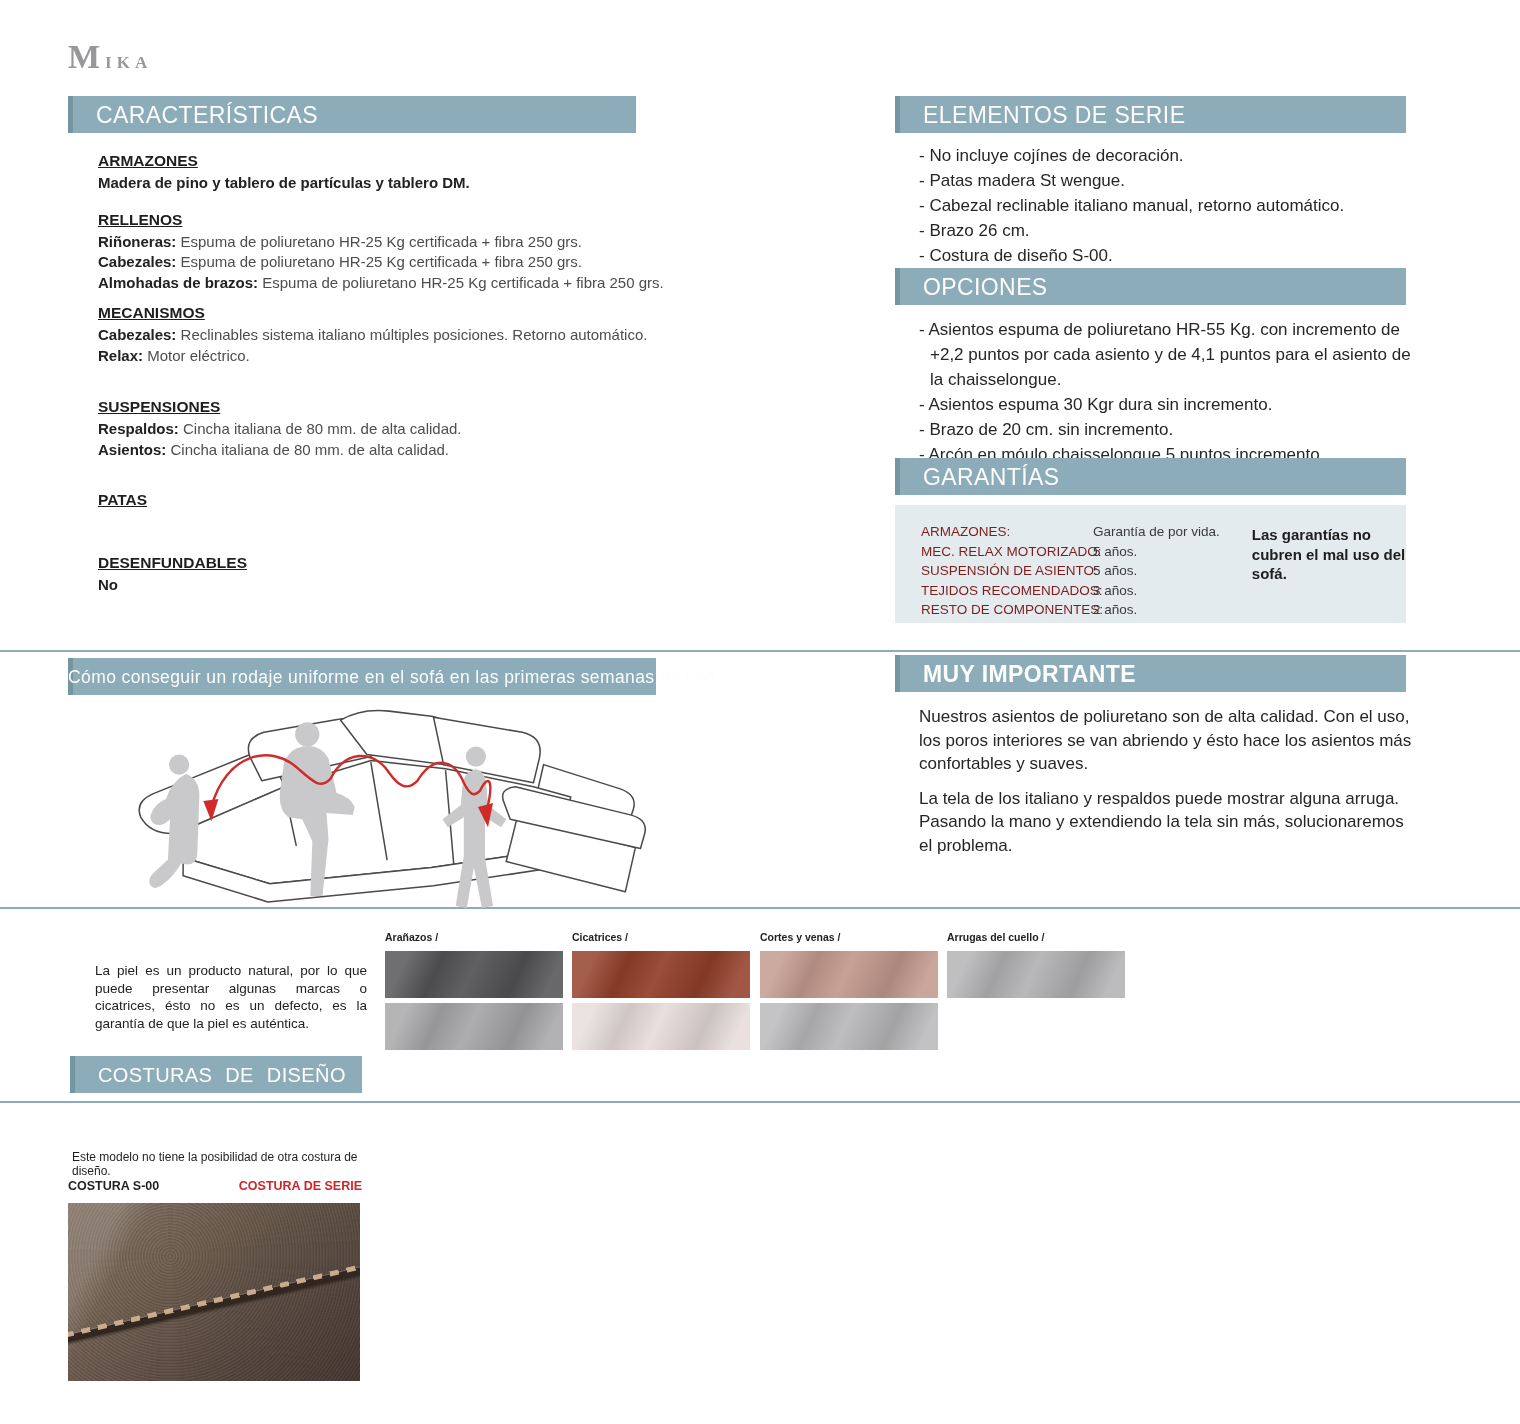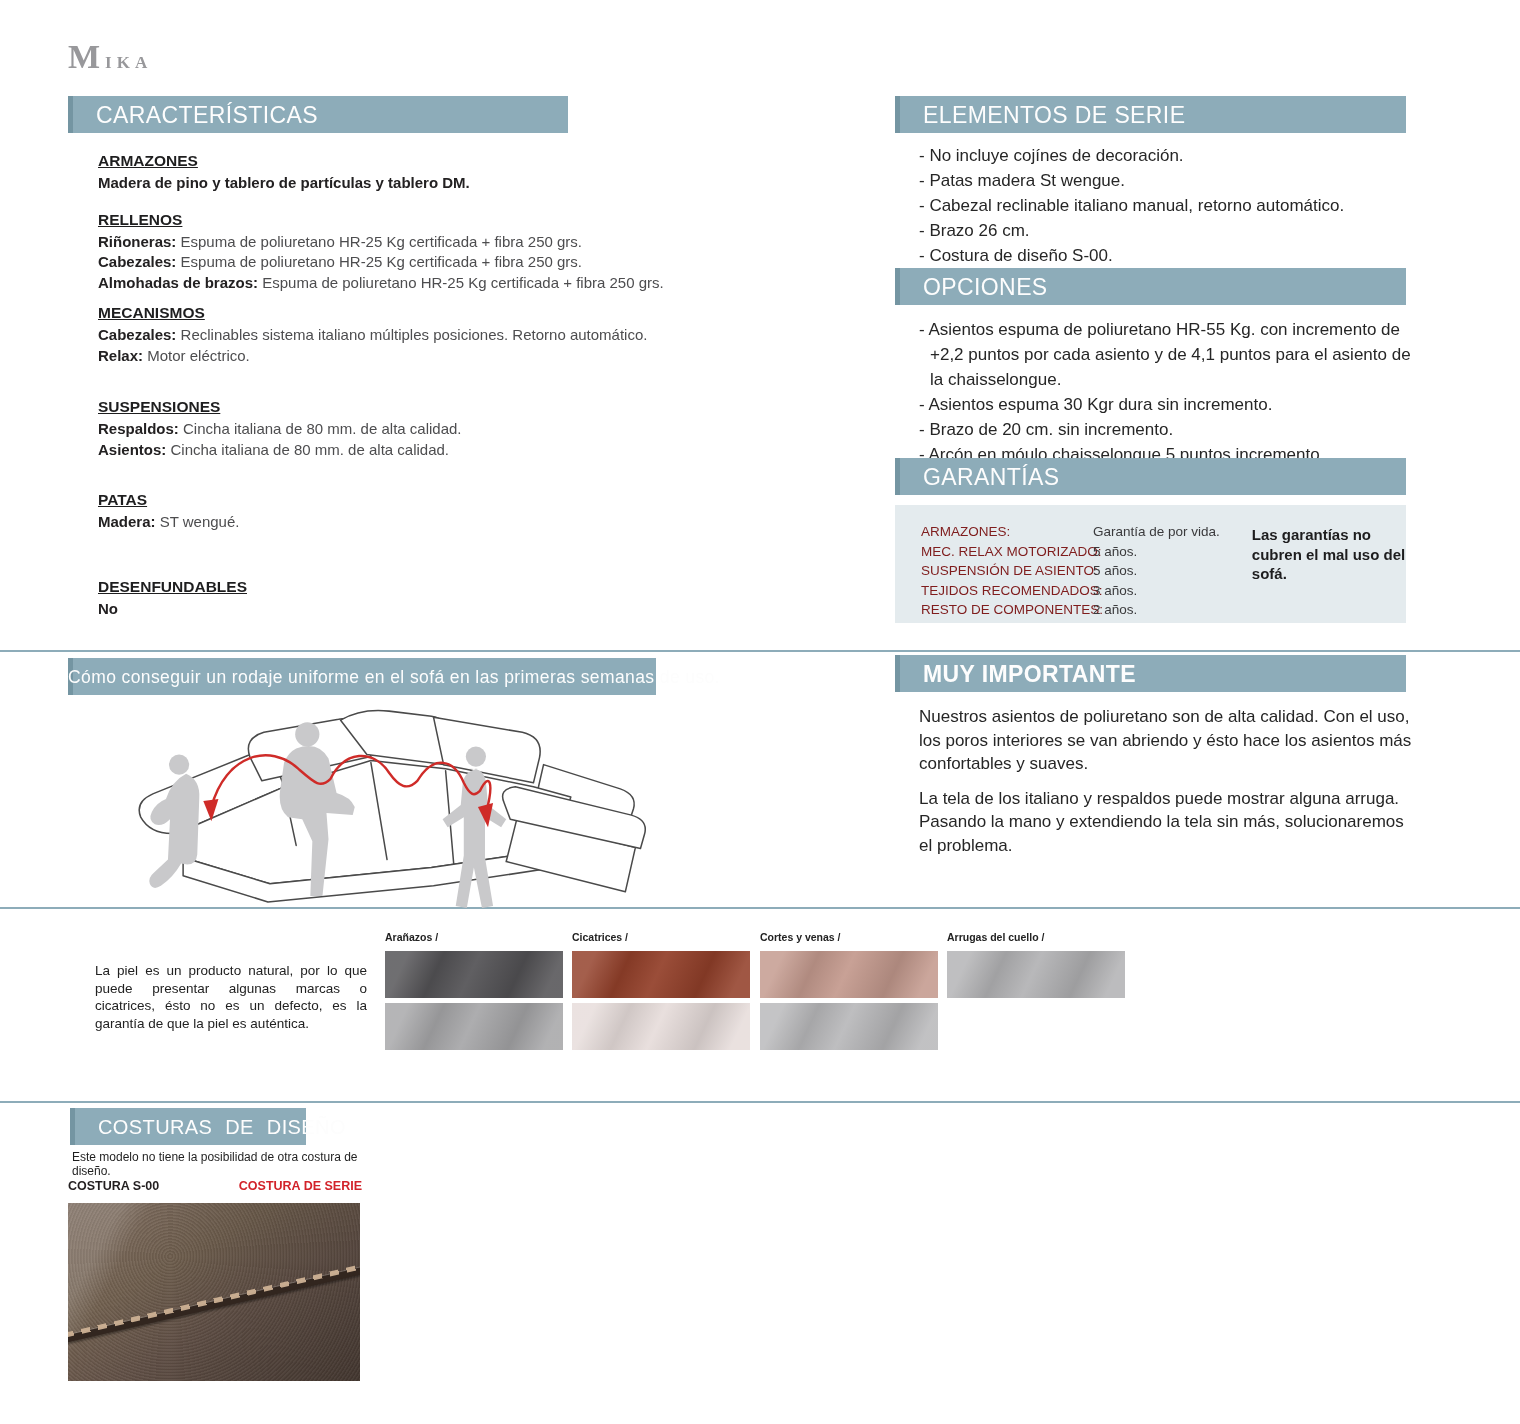--- a/index.html
+++ b/index.html
@@ -9,28 +9,28 @@
   
   .brand{position:absolute;left:68px;top:38px;color:#98989b;
          font-family:"Liberation Serif", serif;letter-spacing:5px;}
   .brand .big{font-size:34px;font-weight:bold;}
   .brand .small{font-size:17px;font-weight:bold;}
 
   
   .band{position:absolute;height:37px;line-height:38px;color:#fdfdfd;
         font-size:23px;letter-spacing:.4px;padding-left:28px;box-sizing:border-box;
         box-shadow:inset 5px 0 0 rgba(45,80,97,.25);white-space:nowrap;}
-  .band-carac {left:68px; top:96px; width:500px;}
+  .band-carac {left:68px; top:96px; width:568px;}
   .band-elem  {left:895px;top:96px; width:511px;}
   .band-opc   {left:895px;top:268px;width:511px;}
   .band-gar   {left:895px;top:458px;width:511px;}
   .band-muy   {left:895px;top:655px;width:511px;font-weight:bold;}
   .band-rodaje{left:68px; top:658px;width:588px;text-align:center;font-size:17.5px;padding-left:0;}
   .band-piel  {left:70px; top:915px;width:293px;font-size:19px;}
-  .band-cost  {left:70px; top:1108px;width:236px;font-size:20px;word-spacing:7px;}
+  .band-cost  {left:70px; top:1056px;width:292px;font-size:20px;word-spacing:7px;}
 
   .hr{position:absolute;left:0;width:1520px;height:2px;}
   .hr1{top:650px;} .hr2{top:907px;} .hr3{top:1101px;}
 
   
   .left-content{position:absolute;left:98px;top:133px;width:566px;}
   .sec h3{margin:0 0 3px 0;font-size:15.5px;text-decoration:underline;color:#1e1e1f;}
   .sec .line{font-size:15px;line-height:20.5px;color:#4d4d4f;}
   .sec .line b{color:#232122;}
   .m0{margin-top:19px;} .m1{margin-top:17px;} .m2{margin-top:11px;}
@@ -117,21 +117,20 @@
       <div class="line"><b>Cabezales:</b><span> Reclinables sistema italiano múltiples posiciones. Retorno automático.</span></div>
       <div class="line"><b>Relax:</b><span> Motor eléctrico.</span></div>
     </div>
     <div class="sec m3">
       <h3>SUSPENSIONES</h3>
       <div class="line"><b>Respaldos:</b><span> Cincha italiana de 80 mm. de alta calidad.</span></div>
       <div class="line"><b>Asientos:</b><span> Cincha italiana de 80 mm. de alta calidad.</span></div>
     </div>
     <div class="sec m4">
       <h3>PATAS</h3>
-      <div class="line"><b>Madera:</b><span> ST wengué.</span></div>
     </div>
     <div class="sec m5">
       <h3>DESENFUNDABLES</h3>
       <div class="line"><b>No</b><span></span></div>
     </div>
   </div>
 
   <div class="band band-elem" style="background: rgb(141, 172, 185);">ELEMENTOS DE SERIE</div>
   <div class="list list-elem">
     <div class="it">- No incluye cojínes de decoración.</div>

